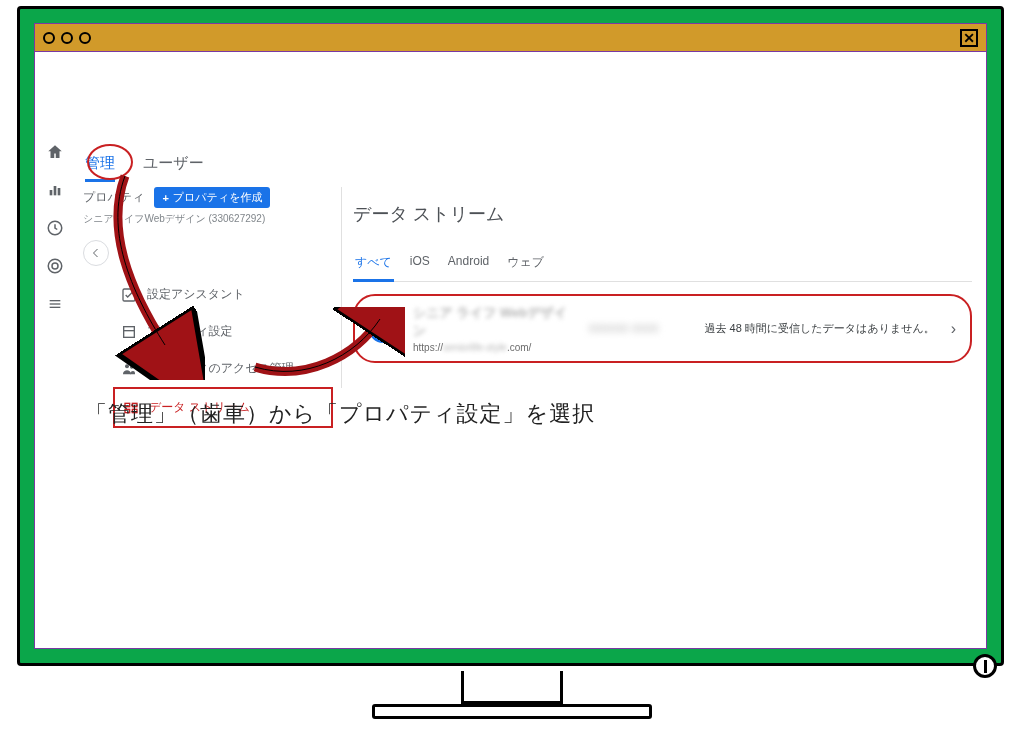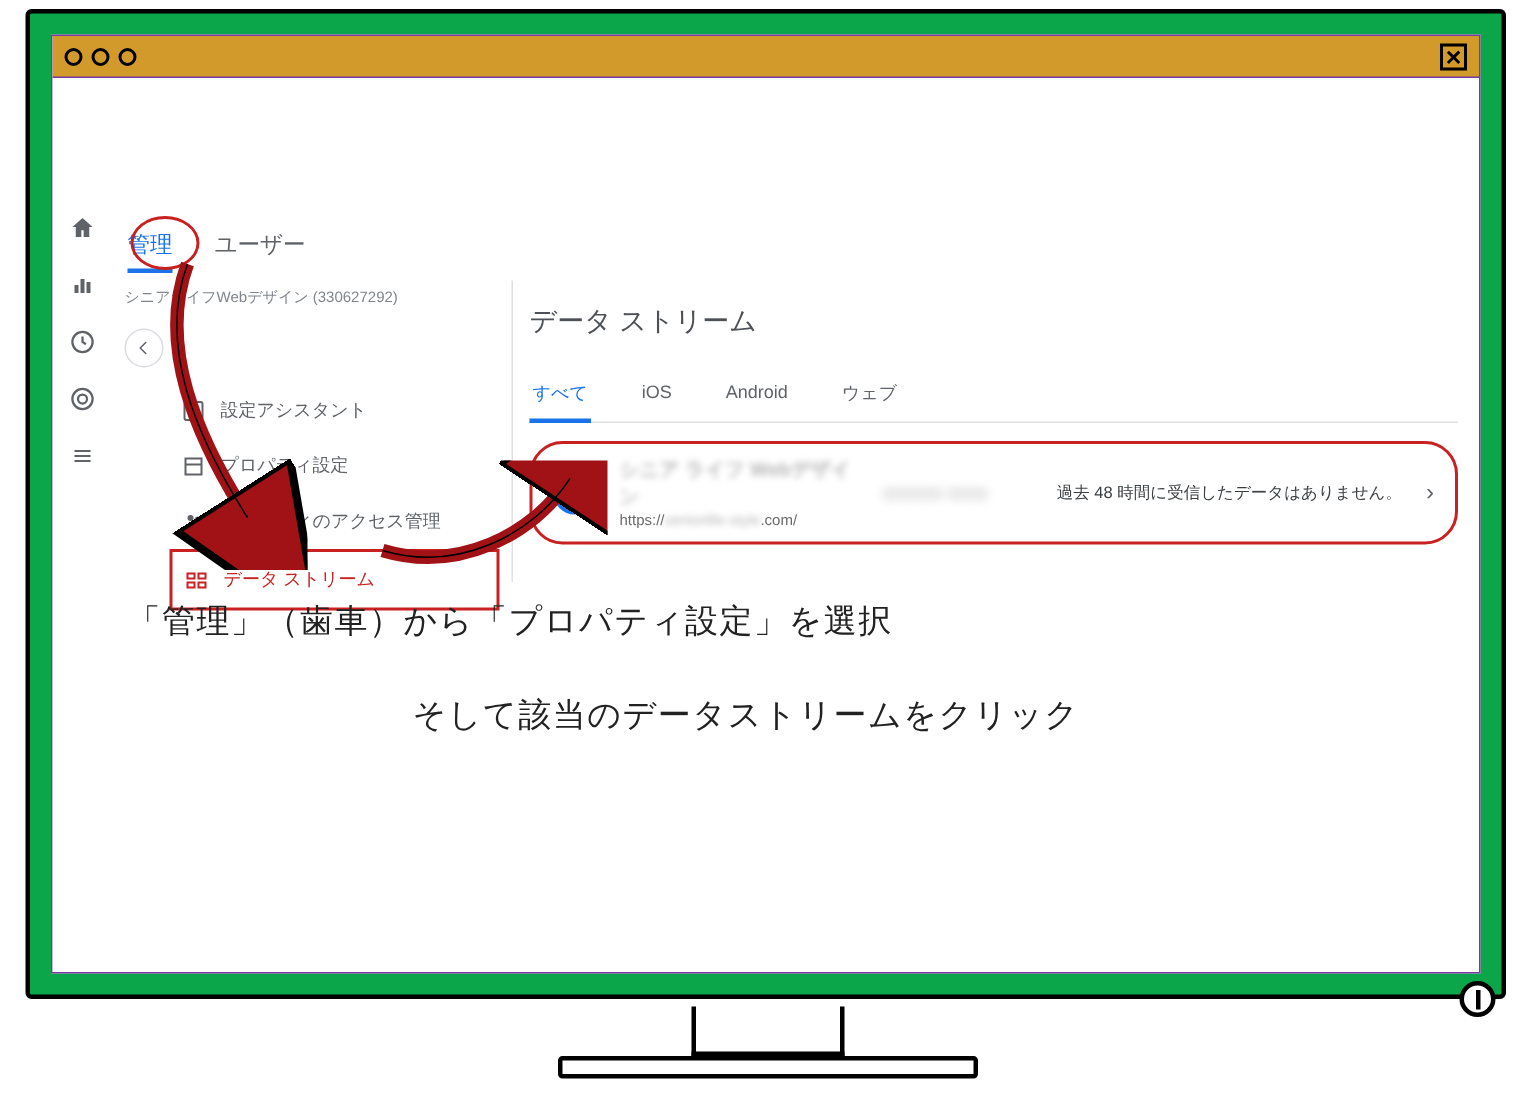--- a/index.html
+++ b/index.html
@@ -49,21 +49,21 @@
     .nav-item { display:flex; align-items:center; gap:10px; font-size:12px; color:#5f6368; padding:10px 8px;text-align:center; }
     .nav-item .nicon { width:16px; height:16px; display:flex;align-items:center;justify-content:center; color:#5f6368;}
     .nav-highlight { border:2px solid #c92022; color:#c92022; }
     .nav-highlight .nicon, .nav-highlight span {color:#c92022;}
 
     .vdiv { position:absolute; left:306px; top:135px; bottom:260px; width:1px; background:#e0e0e0;}
 
     .main-area { position:absolute; left:318px; top:150px; right:14px; }
     .panel-title { font-size:18px; color:#4d5156; }
     .filter-row { display:flex; align-items:center; justify-content:space-between; margin-top:18px; border-bottom:1px solid #e0e0e0;}
-    .filter-tabs { display:flex; gap:32px; font-size:12px; color:#5f6368;}
+    .filter-tabs { display:flex; gap:14px; font-size:12px; color:#5f6368;}
     .filter-tabs .ft { padding:10px 2px 8px 2px; }
     .filter-tabs .ft.active { color:#1a73e8; border-bottom:3px solid #1a73e8; margin-bottom:-1px;}
     .add-stream { background:#1a73e8; color:#fff; font-size:12px; padding:6px 10px; border-radius:3px; display:flex; align-items:center; gap:6px; margin-bottom:6px;}
     .add-stream .caret {font-size:9px;}
 
     .stream-row {
       margin-top:12px; border:2px solid #c92022; border-radius:22px;
       display:flex; align-items:center; padding:8px 14px; gap:16px; font-size:12px;
     }
     .globe-circ { width:28px; height:28px; background:#1a73e8; border-radius:50%; display:flex;align-items:center;justify-content:center; flex:none;}
@@ -135,20 +135,24 @@
           </div>
       </div>
 
       <div class="tabs-row">
         <div class="tab active">管理</div>
         <div class="tab">ユーザー</div>
       </div>
       <div class="red-ring"></div>
 
       <div class="column-left">
+        <div class="prop-head">
+          <span>プロパティ</span>
+          <span class="chip-btn">プロパティを作成</span>
+        </div>
         <div class="prop-sub">シニアライフWebデザイン (330627292)</div>
 
         <div class="back-circ">
           <svg viewBox="0 0 24 24">
               <path d="M15 4l-8 8 8 8" fill="none" stroke="#5f6368" stroke-width="2"></path>
             </svg>
         </div>
 
         <div class="nav-list">
           <div class="nav-item">
@@ -220,21 +224,20 @@
               <span>https://</span><span class="blur">seniorlife-style</span><span>.com/</span>
             </div>
           </div>
           <div class="sr-mid">000000 0000</div>
           <div class="sr-status">過去 48 時間に受信したデータはありません。</div>
           <div class="chev">›</div>
         </div>
       </div>
 
       <div class="instructions1">「管理」（歯車）から「プロパティ設定」を選択</div>
-      <div class="instructions2">そして該当のデータストリームをクリック</div>
 
       <svg class="arrow-svg" style="left:60px; top:118px;" width="110" height="210">
         <defs>
             <marker id="ah1" markerWidth="12" markerHeight="12" refX="2" refY="5" orient="auto">
               <path d="M0,0 L0,10 L12,5 z" fill="#a01216" stroke="#000" stroke-width="0.6"></path>
             </marker>
           </defs>
         <path d="M30,6 C10,60 35,120 70,175" fill="none" stroke="#a01216" stroke-width="9" marker-end="url(#ah1)"></path>
         <path d="M30,6 C10,60 35,120 70,175" fill="none" stroke="#000" stroke-width="1"></path>
       </svg>

